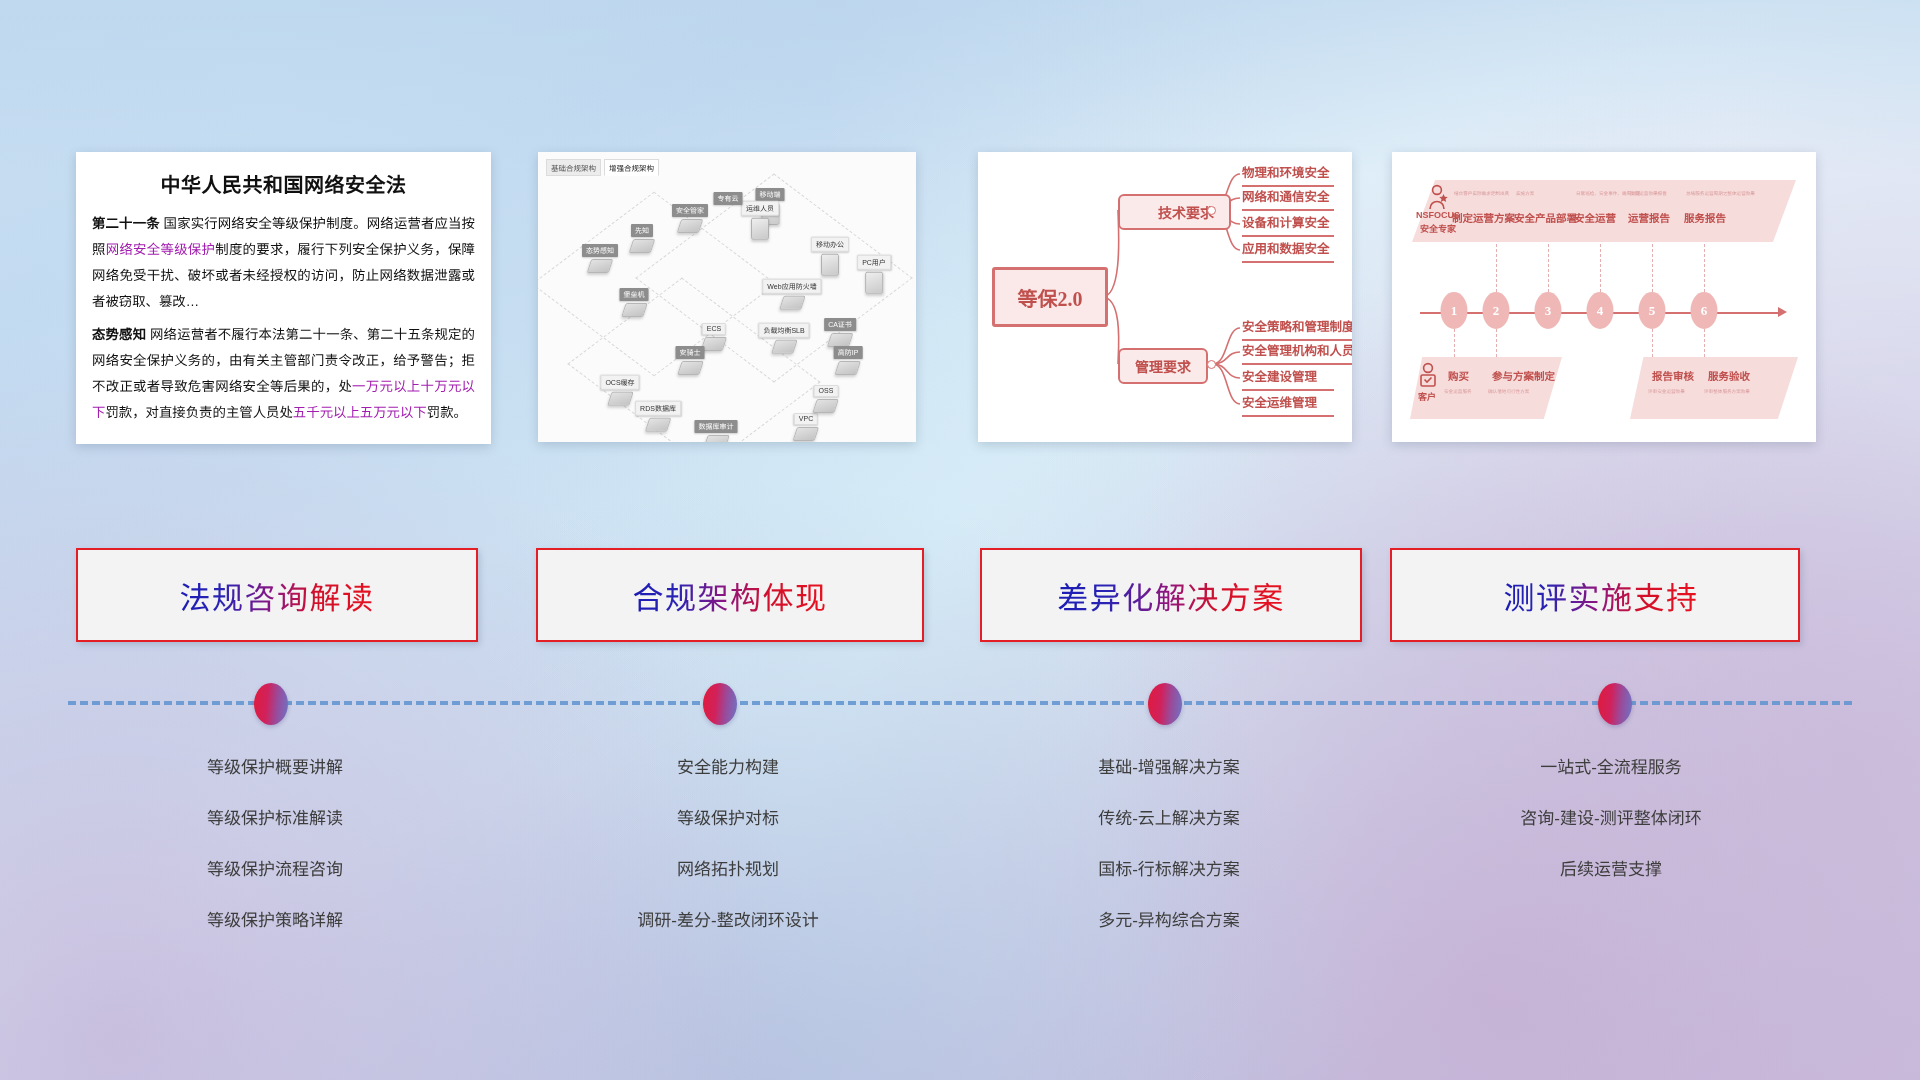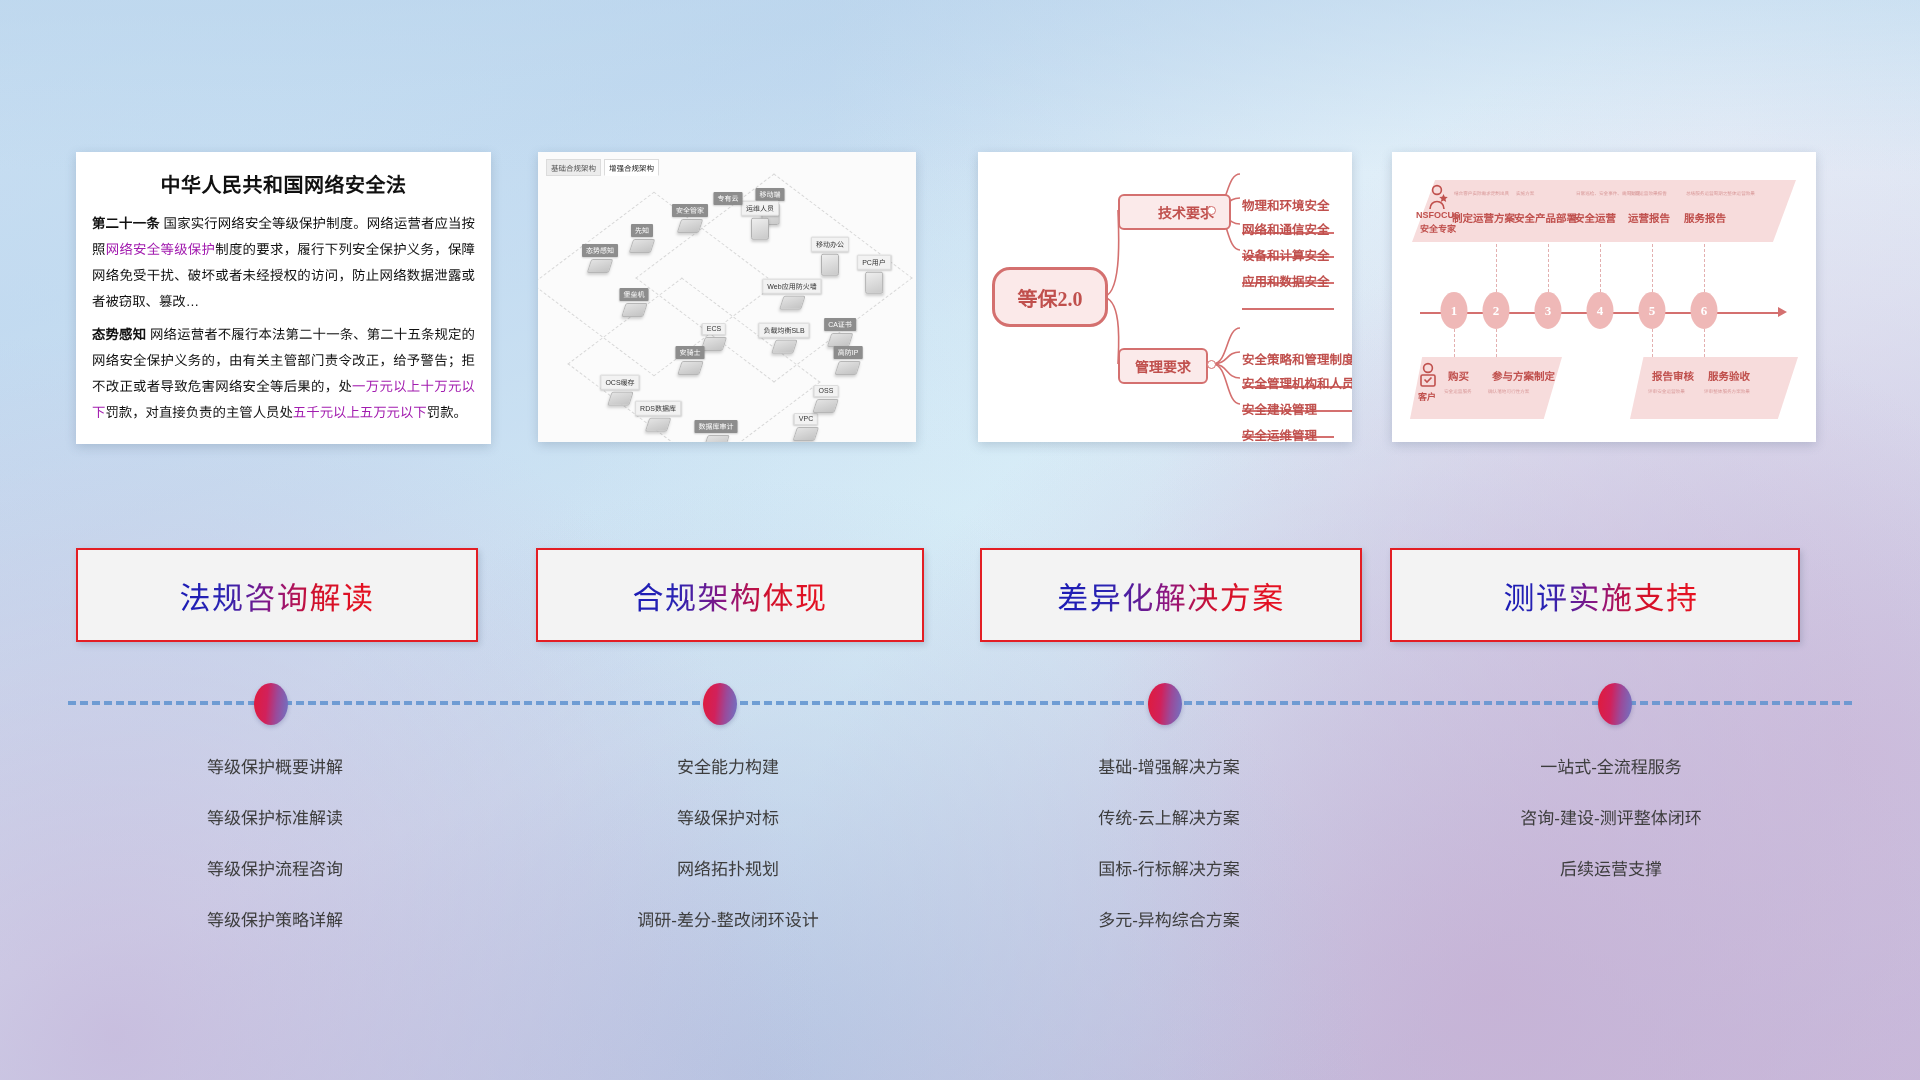--- a/index.html
+++ b/index.html
@@ -73,37 +73,37 @@
     width:16px;height:20px;margin:2px auto 0;
     background:linear-gradient(160deg,#eee,#c9c9c9);
     border:1px solid #b0b0b0;border-radius:2px;
     box-shadow:0 2px 3px rgba(0,0,0,.18);
   }
 
   
   .mm{position:relative;width:100%;height:100%;background:#fff;}
   .mm-root{
     position:absolute;left:14px;top:50%;transform:translateY(-50%);
-    width:110px;height:54px;border:3px solid #d4706f;border-radius:18px;
+    width:110px;height:54px;border:3px solid #d4706f;border-radius:3px;
     background:#fbe9e9;color:#c0504d;font-size:20px;font-weight:bold;
     display:flex;align-items:center;justify-content:center;
     font-family:"Liberation Serif","DejaVu Serif",serif;
   }
   .mm-branch{
     position:absolute;width:86px;height:32px;border:2px solid #d4706f;border-radius:6px;
     background:#fbeaea;color:#c0504d;font-size:14px;font-weight:bold;
     display:flex;align-items:center;justify-content:center;
     font-family:"Liberation Serif","DejaVu Serif",serif;
   }
   #mmb1{left:140px;top:42px;padding-left:23px;}
   #mmb2{left:140px;top:196px;}
   .mm-leaf{
     position:absolute;font-size:12.5px;color:#c0504d;font-weight:bold;
     font-family:"Liberation Serif","DejaVu Serif",serif;
-    padding-bottom:18px;border-bottom:2px solid #d4706f;white-space:nowrap;margin-top:33px;
+    padding-bottom:4px;border-bottom:2px solid #d4706f;white-space:nowrap;
   }
   .mm-dot{position:absolute;width:7px;height:7px;border:1.5px solid #d4706f;border-radius:50%;background:#fff;}
   .mm-svg{position:absolute;inset:0;}
 
   
   .ns{position:relative;width:100%;height:100%;background:#fff;overflow:hidden;}
   .ns-band{
     position:absolute;background:#f7dcdc;
     clip-path:polygon(6% 0,100% 0,94% 100%,0 100%);
   }

